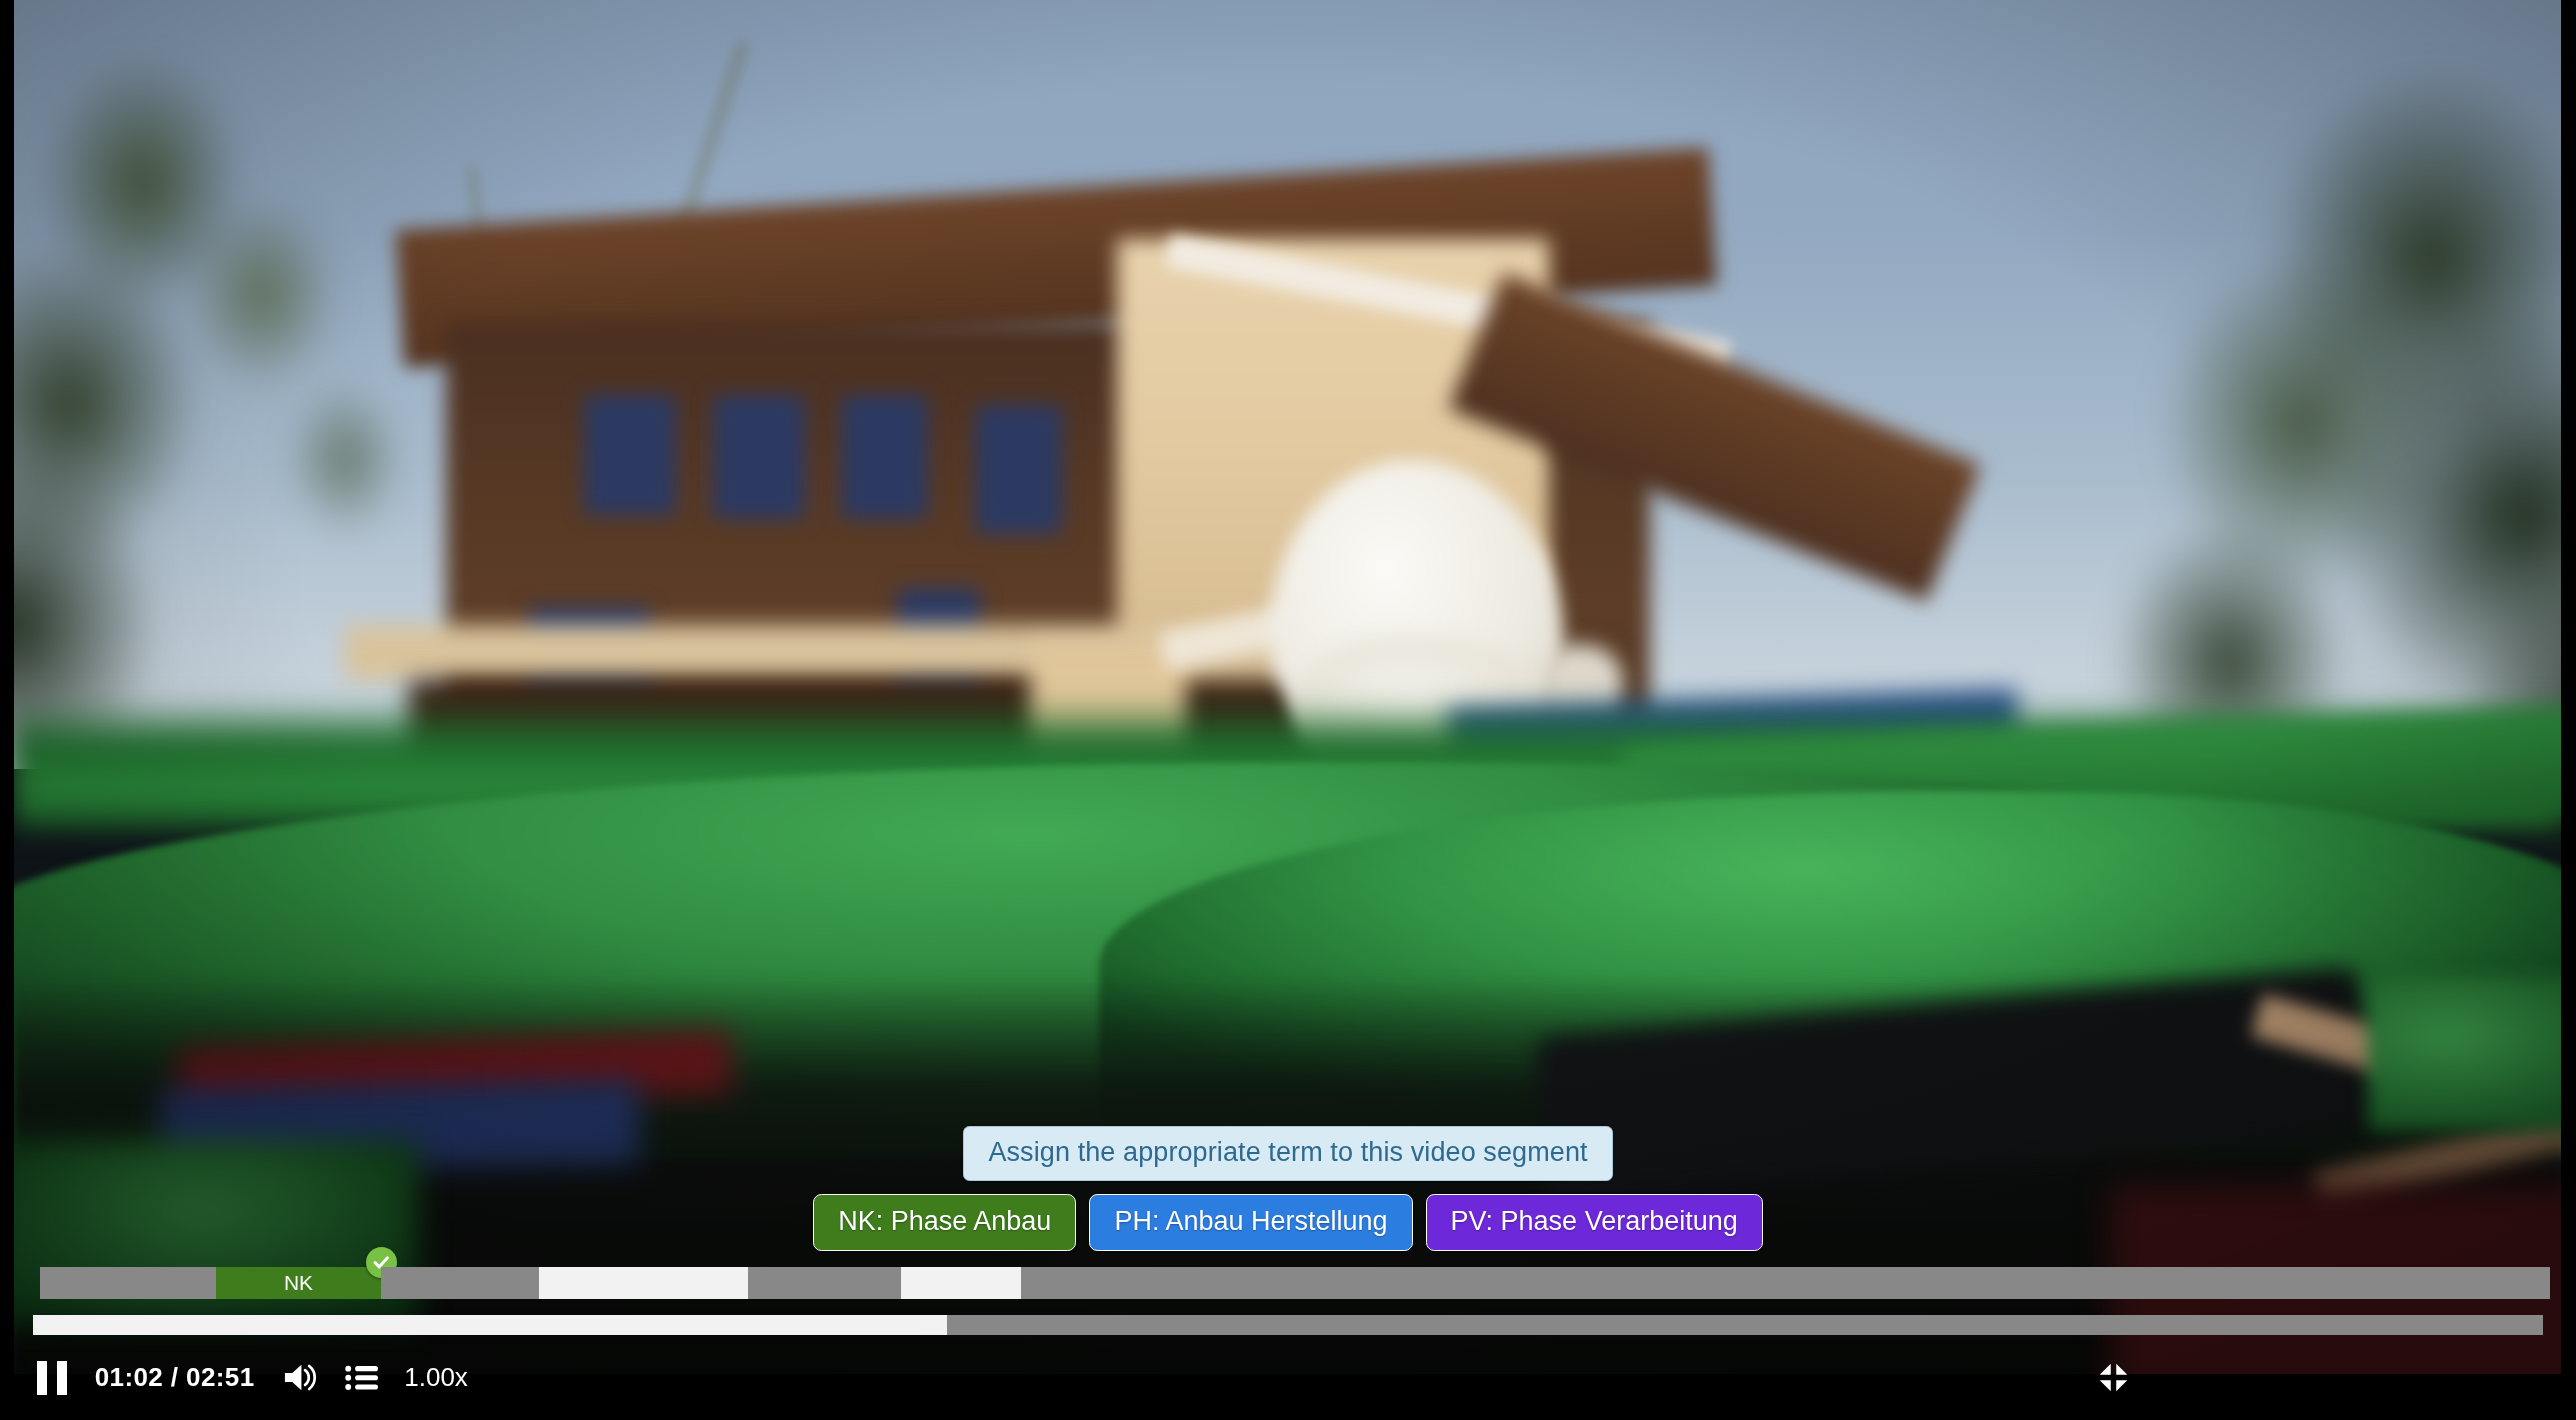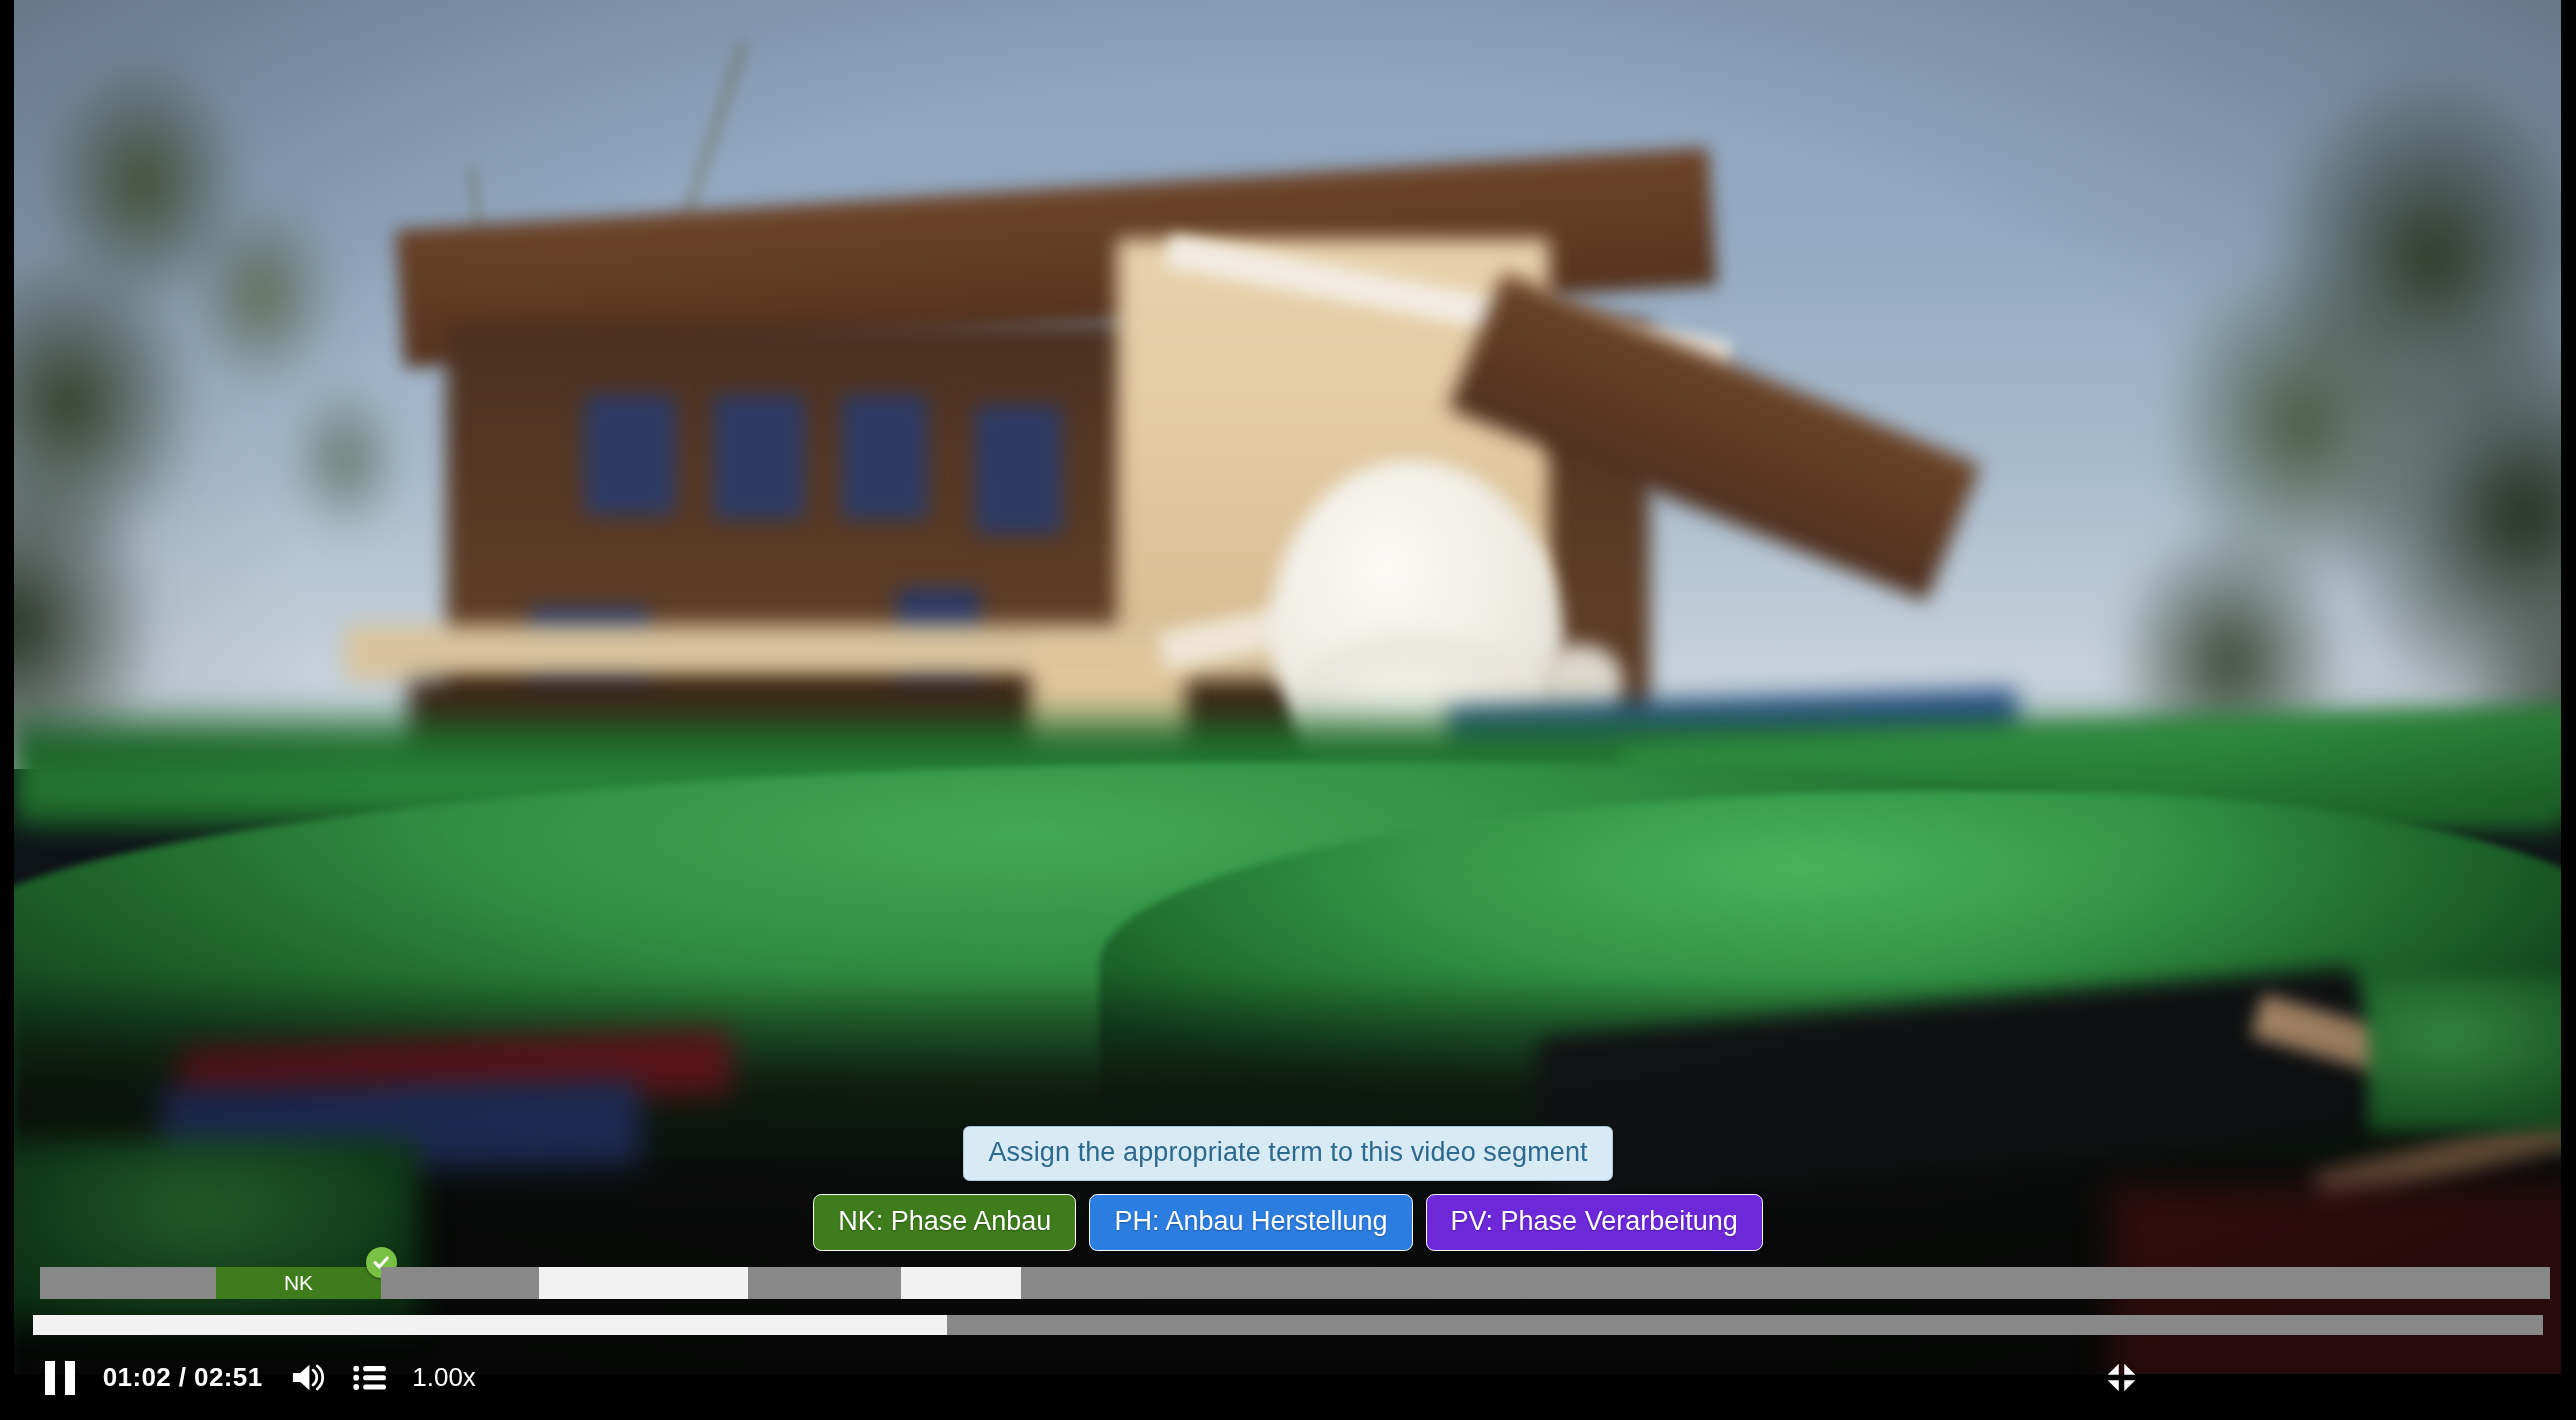--- a/index.html
+++ b/index.html
@@ -352,21 +352,20 @@
   .controls {
     position: absolute;
     left: 0;
     bottom: 0;
     width: 2175px;
     height: 85px;
     display: flex;
     align-items: center;
     z-index: 50;
     color: #fff;
-    padding-left: 8px;
   }
   .ctrl-left {
     display: flex;
     align-items: center;
     gap: 0px;
     margin-left: 24px;
   }
   .ctrl-btn {
     display: flex;
     align-items: center;

